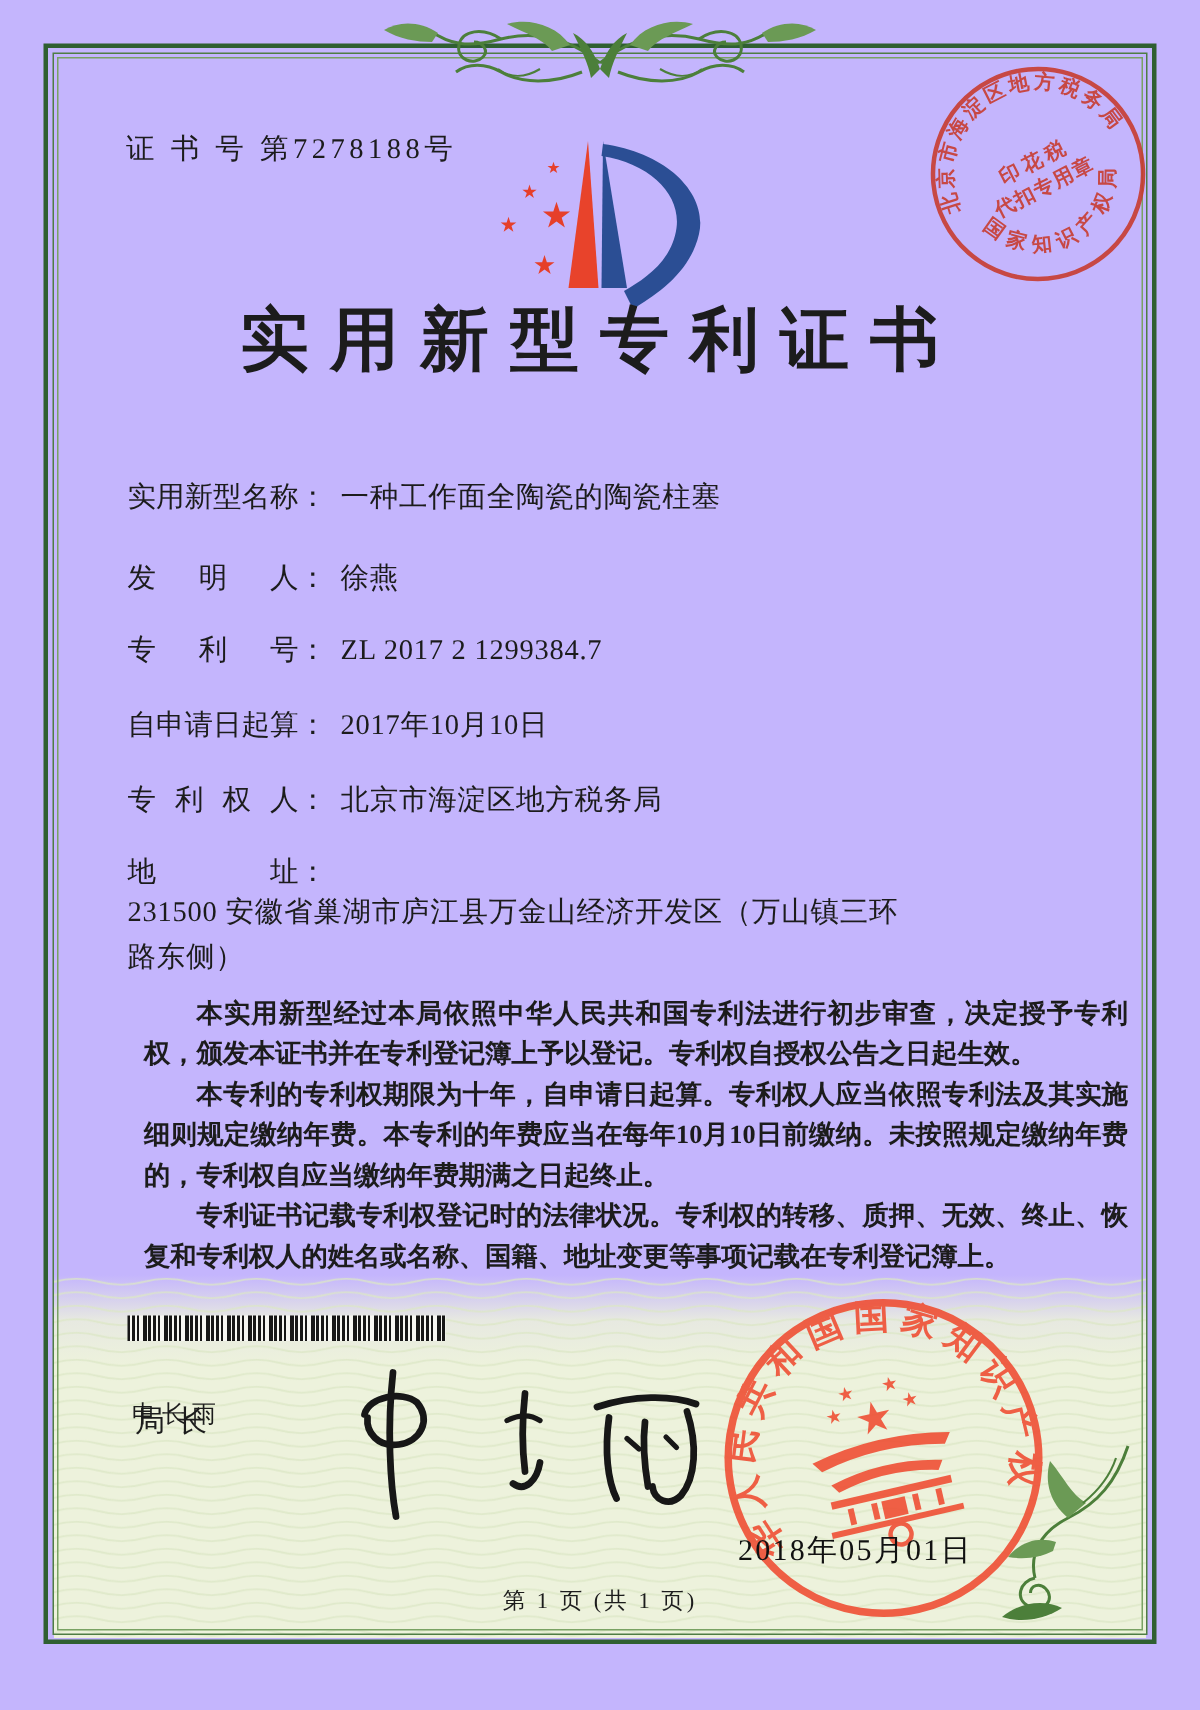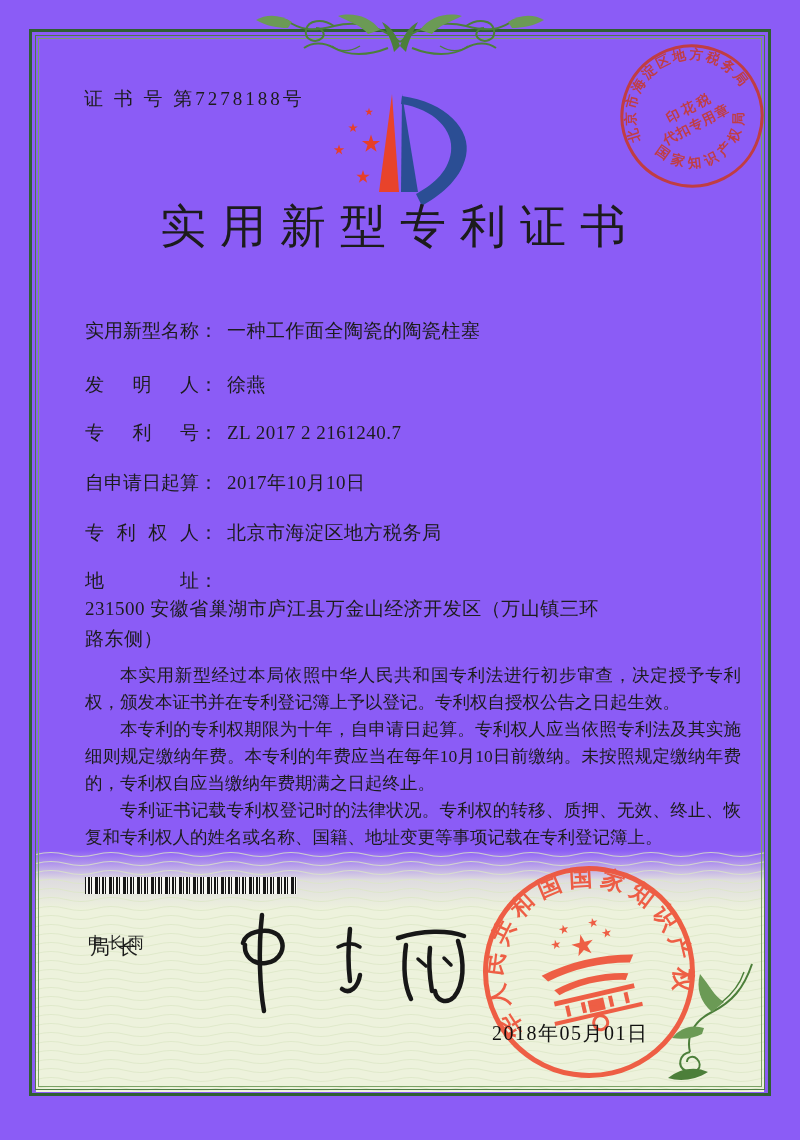--- a/index.html
+++ b/index.html
@@ -1,36 +1,36 @@
 <!DOCTYPE html>
 <html><head>
 <meta charset="utf-8">
 <style>
   html,body{margin:0;padding:0;background:#e8e6e0;}
-  .page{position:relative;width:800px;height:1140px;background:#8b5cf6;overflow:hidden;
+  .page{position:relative;width:800px;height:1140px;background:#c4b5fd;overflow:hidden;
         font-family:"Liberation Serif","DejaVu Serif",serif;color:#1c1c1c;}
   
   .band{position:absolute;left:36px;top:850px;width:728px;height:242px;
         background:linear-gradient(180deg, rgba(237,242,220,0) 0px, rgba(237,242,220,.85) 30px, #edf2dc 60px);}
   .band svg{position:absolute;left:0;top:0;opacity:.8;}
   
   .frame1{position:absolute;left:29px;top:29px;right:29px;bottom:44px;border:3px solid #2f5f31;}
   .frame2{position:absolute;left:35px;top:35px;right:35px;bottom:50px;border:1px solid #4e7d44;}
   .frame3{position:absolute;left:38px;top:38px;right:38px;bottom:53px;border:1px solid #79a263;}
   .cert-no{position:absolute;left:84px;top:86px;font-size:19px;letter-spacing:3px;}
   .title{position:absolute;left:0;right:0;top:196px;margin:0;text-align:center;
-         font-size:46px;font-weight:normal;letter-spacing:14px;}
+         font-size:46px;font-weight:bold;letter-spacing:14px;}
   .frow{position:absolute;left:85px;width:660px;font-size:19px;white-space:nowrap;}
   .flabel{display:inline-block;width:114px;text-align:justify;text-align-last:justify;}
   .fcolon{margin-right:9px;}
   .fvalue{letter-spacing:.5px;text-align:right;}
   .frow.addr{white-space:normal;}
   .addr-val{display:inline-block;width:522px;vertical-align:top;line-height:30px;letter-spacing:.5px;}
   .g2{position:absolute;left:368px;top:0;}
-  .paras{position:absolute;left:85px;top:662px;width:656px;font-size:17.5px;line-height:27px;text-align:justify;}
+  .paras{position:absolute;left:96px;top:662px;width:656px;font-size:17.5px;line-height:27px;text-align:justify;font-weight:bold;}
   .paras p{margin:0;text-indent:2em;}
   .barcode{position:absolute;left:85px;top:877px;width:212px;height:17px;
      background:repeating-linear-gradient(90deg,#161616 0 1.5px,#f6f6f2 1.5px 3px,#161616 3px 5px,
        #f6f6f2 5px 6.5px,#161616 6.5px 7.5px,#f6f6f2 7.5px 10.5px,#161616 10.5px 13px,#f6f6f2 13px 14px);}
   .dir-title{position:absolute;left:90px;top:934px;font-size:20px;letter-spacing:8px;
      font-family:Liberation Mono, monospace;}
   .dir-name{position:absolute;left:88px;top:933px;font-size:16px;letter-spacing:4px;
      font-family:Liberation Mono, monospace;}
   .sig{position:absolute;left:200px;top:903px;}
   .seal{position:absolute;left:478px;top:861px;}
@@ -123,21 +123,21 @@
 
   <h1 class="title">实用新型专利证书</h1>
 
   <div class="frow" style="top:318px">
     <span class="flabel">实用新型名称</span><span class="fcolon">：</span><span class="fvalue">一种工作面全陶瓷的陶瓷柱塞</span>
   </div>
   <div class="frow" style="top:372px">
     <span class="flabel">发明人</span><span class="fcolon">：</span><span class="fvalue">徐燕</span>
   </div>
   <div class="frow" style="top:420px">
-    <span class="flabel">专利号</span><span class="fcolon">：</span><span class="fvalue">ZL 2017 2 2161240.7</span>
+    <span class="flabel">专利号</span><span class="fcolon">：</span><span class="fvalue">ZL 2017 2 1299384.7</span>
   </div>
   <div class="frow" style="top:470px">
     <span class="flabel">自申请日起算</span><span class="fcolon">：</span><span class="fvalue">2017年10月10日</span>
   </div>
   <div class="frow" style="top:520px">
     <span class="flabel">专利权人</span><span class="fcolon">：</span><span class="fvalue">北京市海淀区地方税务局</span>
   </div>
   <div class="frow addr" style="top:568px">
     <span class="flabel">地址</span><span class="fcolon">：</span><span class="addr-val">231500 安徽省巢湖市庐江县万金山经济开发区（万山镇三环路东侧）</span>
   </div>
@@ -194,14 +194,15 @@
         <rect x="124" y="139" width="4" height="11"></rect>
         <rect x="140" y="139" width="4" height="11"></rect>
         <rect x="66" y="152" width="90" height="4"></rect>
         <circle cx="111" cy="163" r="7" fill="none" stroke="#ef4f35" stroke-width="3"></circle>
       </g>
     </g>
   </svg>
 
   <div class="seal-date">2018年05月01日</div>
 
+  <div class="footer">第 1 页 (共 1 页)</div>
 
 </div>
 
 </body></html>

